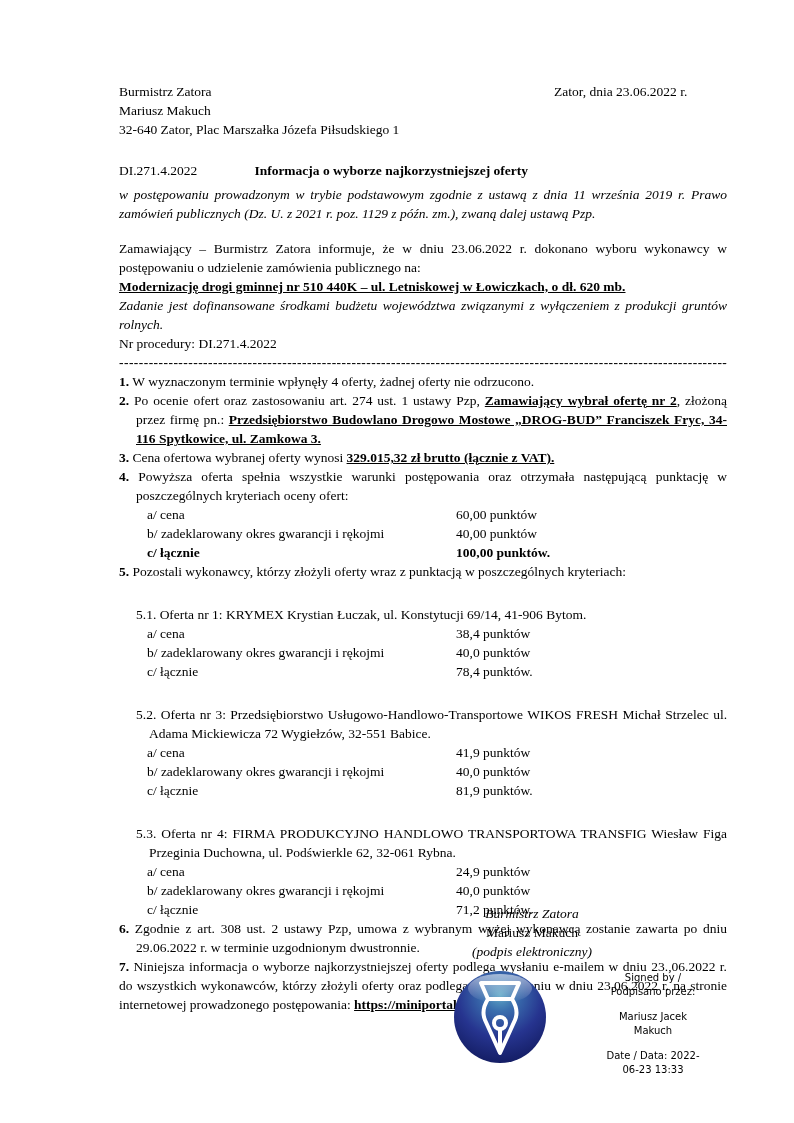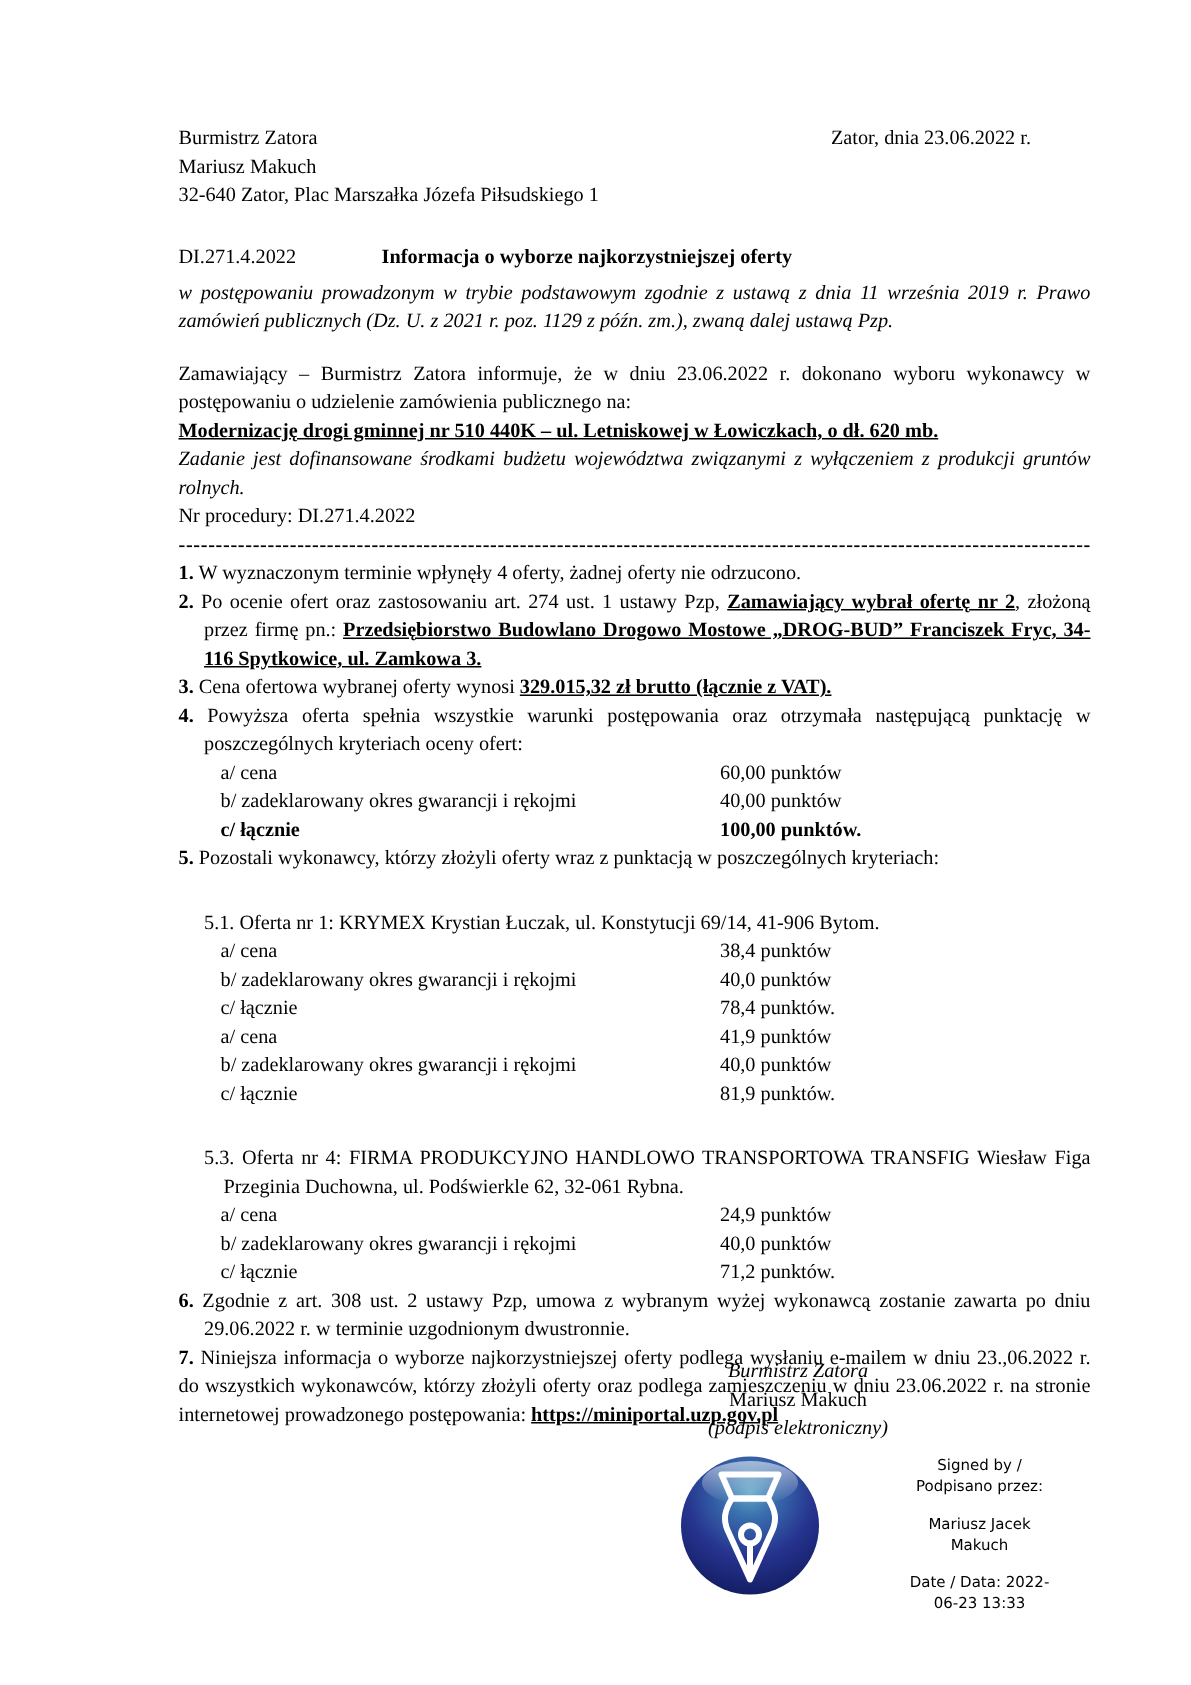--- a/index.html
+++ b/index.html
@@ -22,21 +22,21 @@
   .intro{margin-top:16px;}
   p{margin:0;}
   .just{text-align:justify;}
   .bold{font-weight:bold;text-decoration:underline;}
   .italic{font-style:italic;}
   .separator{white-space:nowrap;overflow:hidden;font-weight:bold;letter-spacing:.45px;}
   .item{padding-left:17px;text-indent:-17px;text-align:justify;}
   .item.flush{padding-left:0;text-indent:0;}
   .num{font-weight:bold;}
   .offer{margin-left:17px;padding-left:13px;text-indent:-13px;text-align:justify;margin-top:24px;}
-  .score-row{margin-left:28px;display:flex;gap:24px;}
+  .score-row{margin-left:28px;display:flex;}
   .score-label{width:309px;flex:none;}
   .score-row.total{font-weight:bold;}
   .signature{position:absolute;top:904px;left:426px;width:212px;text-align:center;}
   .stamp{position:absolute;top:961px;left:452px;display:flex;}
   .stamp-icon{position:relative;width:100px;height:106px;flex:none;}
   .sphere{
     position:absolute;left:2px;top:10px;width:92px;height:92px;border-radius:50%;
     background:radial-gradient(circle at 50% 26%,
       var(--stamp-blue-light,#5ea7c6) 0%, #3a6fae 20%,
       var(--stamp-blue-mid,#26348f) 52%, var(--stamp-blue-dark,#111a5e) 88%);
@@ -129,20 +129,24 @@
     </div>
     <div class="score-row">
       <span class="score-label">b/ zadeklarowany okres gwarancji i rękojmi</span>
       <span>40,0 punktów</span>
     </div>
     <div class="score-row">
       <span class="score-label">c/ łącznie</span>
       <span>78,4 punktów.</span>
     </div>
 
+    <div class="offer">
+      <span>5.2.</span>
+      <span>Oferta nr 3: Przedsiębiorstwo Usługowo-Handlowo-Transportowe WIKOS FRESH Michał Strzelec ul. Adama Mickiewicza 72 Wygiełzów, 32-551 Babice.</span>
+    </div>
     <div class="score-row">
       <span class="score-label">a/ cena</span>
       <span>41,9 punktów</span>
     </div>
     <div class="score-row">
       <span class="score-label">b/ zadeklarowany okres gwarancji i rękojmi</span>
       <span>40,0 punktów</span>
     </div>
     <div class="score-row">
       <span class="score-label">c/ łącznie</span>

